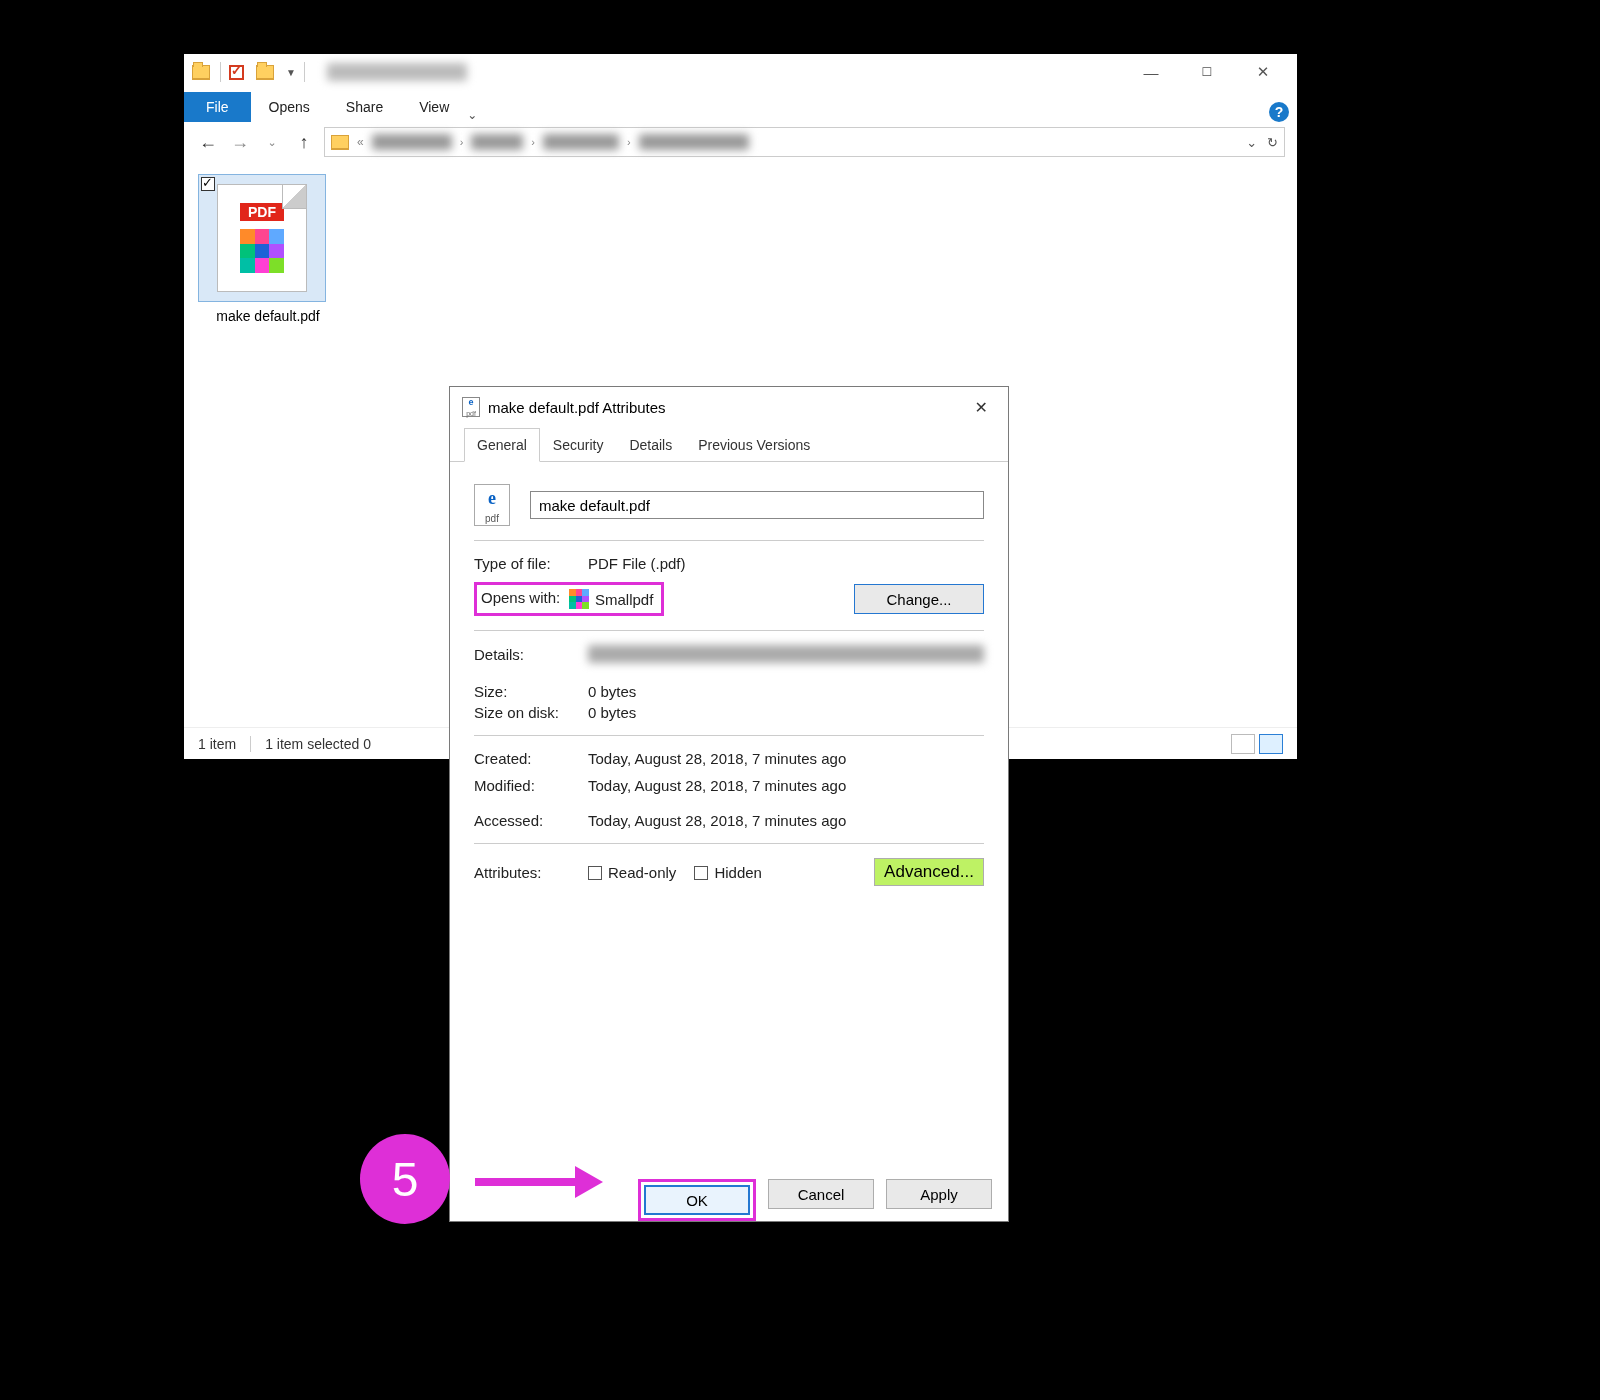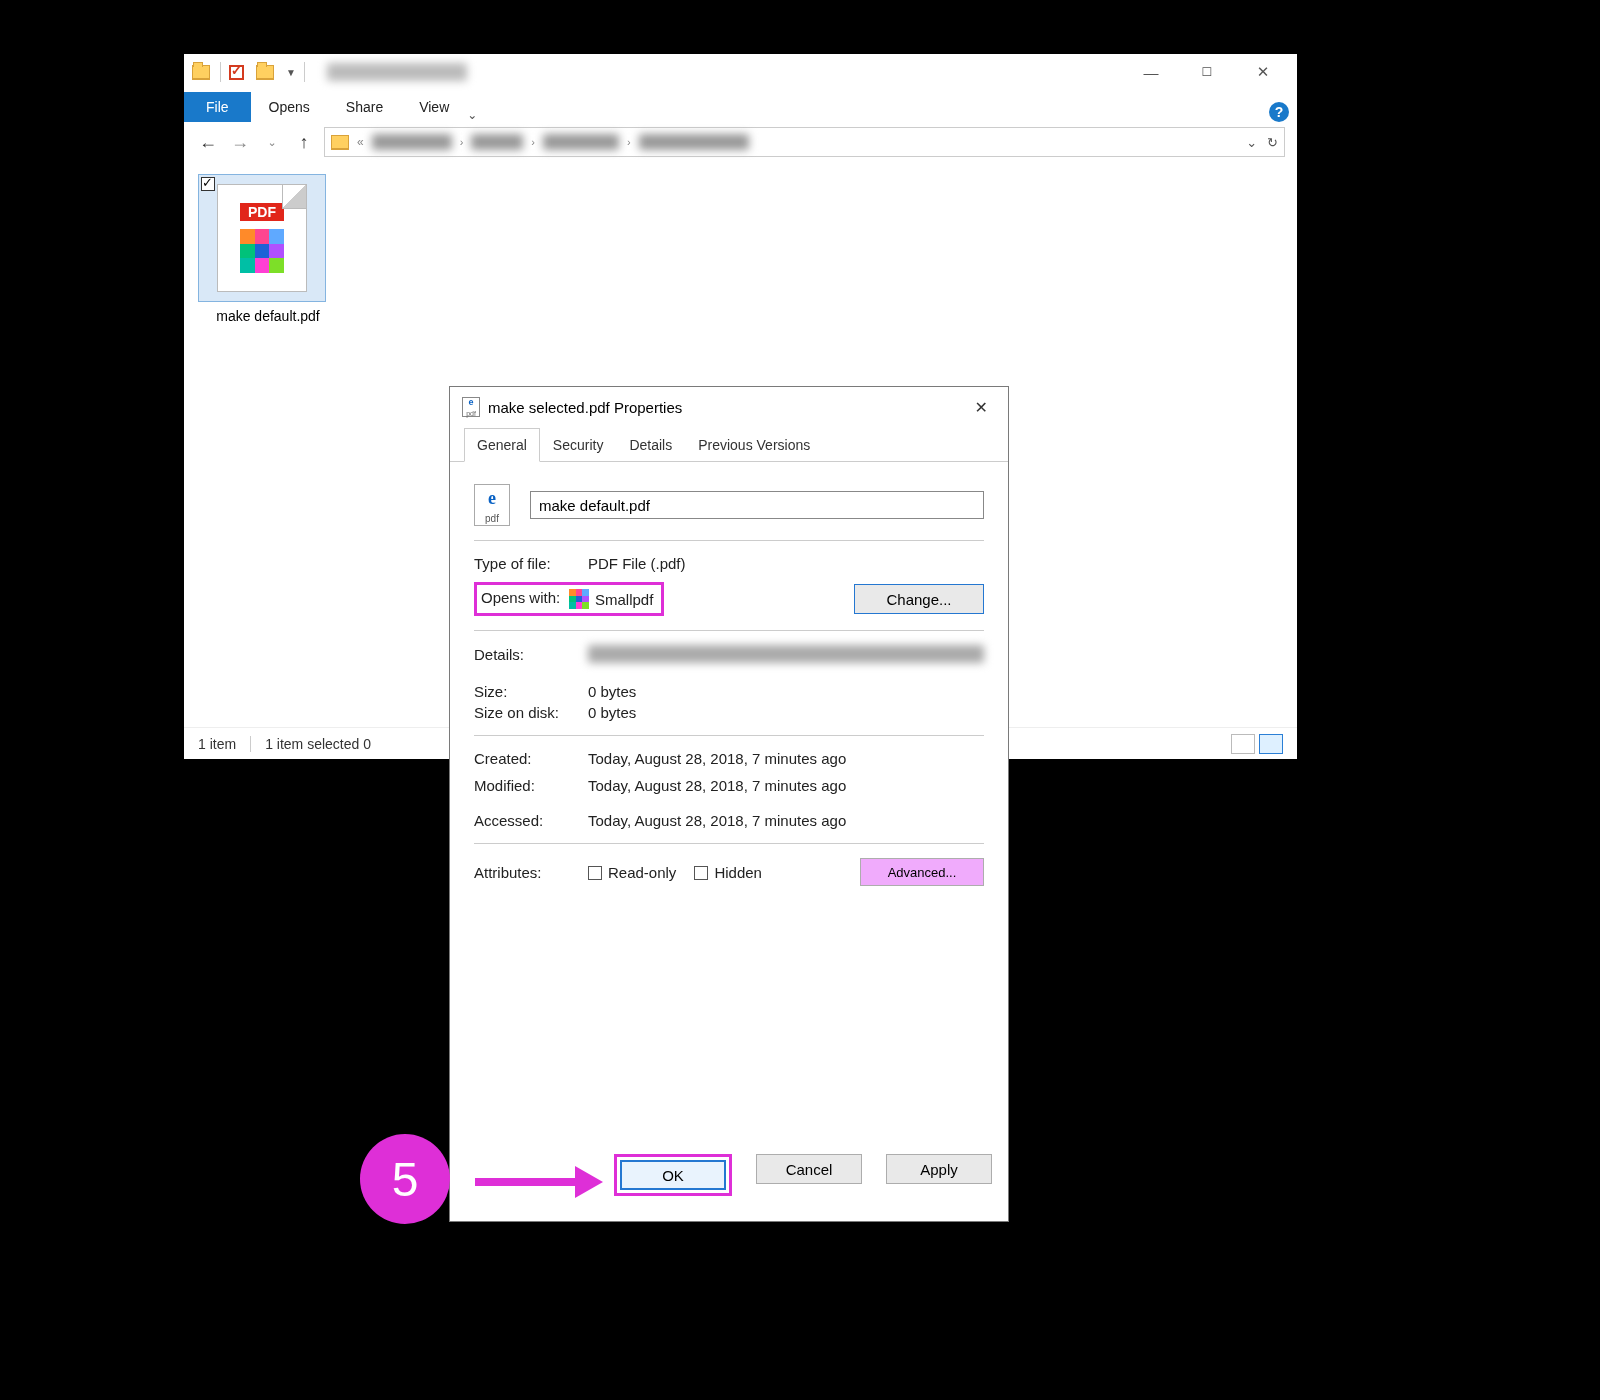--- a/index.html
+++ b/index.html
@@ -79,22 +79,22 @@
 .filetype-ico{width:36px;height:42px;border:1px solid #aaa;background:#fff;position:relative;display:flex;align-items:flex-start;justify-content:center}
 .filetype-ico .e{font:bold 18px/1 Georgia;color:#0a62c4;margin-top:4px}
 .filetype-ico .p{position:absolute;bottom:1px;font:10px/1 Arial;color:#555}
 .name-input{flex:1;height:28px;border:1px solid #888;padding:0 8px;font-size:15px;margin-left:20px}
 .change-btn{width:130px;height:30px;background:#e9e9e9;border:1px solid #2477d1;font-size:15px}
 .opens{display:flex;align-items:center;gap:6px}
 .opens .grid9{width:20px;height:20px;margin:0}
 .hl-pink{border:3px solid #de2fd7;padding:4px 8px 4px 4px}
 .loc-blur{height:18px;flex:1;background:#aaa;filter:blur(4px);border-radius:2px}
 .chk2{width:14px;height:14px;border:1px solid #555;display:inline-block;margin-right:6px;vertical-align:-2px}
-.adv-btn{width:124px;height:28px;background:#f0abfc;border:1px solid #adadad;font-size:13px;margin-left:auto}
-.dlg-buttons{position:absolute;bottom:25px;right:16px;display:flex;gap:24px}
+.adv-btn{width:110px;height:28px;background:#bef264;border:1px solid #adadad;font-size:17px;margin-left:auto}
+.dlg-buttons{position:absolute;bottom:0;right:16px;display:flex;gap:12px}
 .dlg-buttons button{width:106px;height:30px;background:#e9e9e9;border:1px solid #adadad;font-family:inherit;font-size:15px}
 .dlg-buttons .ok-wrap{border:3px solid #de2fd7;padding:3px}
 .dlg-buttons .ok-wrap button{border:2px solid #2477d1;background:#e9f3fd}
 
 
 .anno-circle{position:absolute;top:1134px;left:360px;width:90px;height:90px;border-radius:50%;background:#de2fd7;color:#fff;display:flex;align-items:center;justify-content:center;font-size:48px;font-weight:300}
 .anno-arrow{position:absolute;top:1170px;left:475px;width:130px;height:24px}
 .anno-arrow .shaft{position:absolute;top:8px;left:0;width:104px;height:8px;background:#de2fd7}
 .anno-arrow .head{position:absolute;top:-4px;left:100px;width:0;height:0;border-left:28px solid #de2fd7;border-top:16px solid transparent;border-bottom:16px solid transparent}
 </style>
@@ -184,21 +184,21 @@
       <div class="active"></div>
     </div>
   </div>
 
 </div>
 
 <div class="properties">
 
   <div class="prop-title">
     <span class="ico">e</span>
-    <span>make selected.pdf Properties</span>
+    <span>make default.pdf Attributes</span>
     <span class="close">✕</span>
   </div>
 
   <div class="tabrow">
     <div class="t active">General</div>
     <div class="t">Security</div>
     <div class="t">Details</div>
     <div class="t">Previous Versions</div>
   </div>
 

